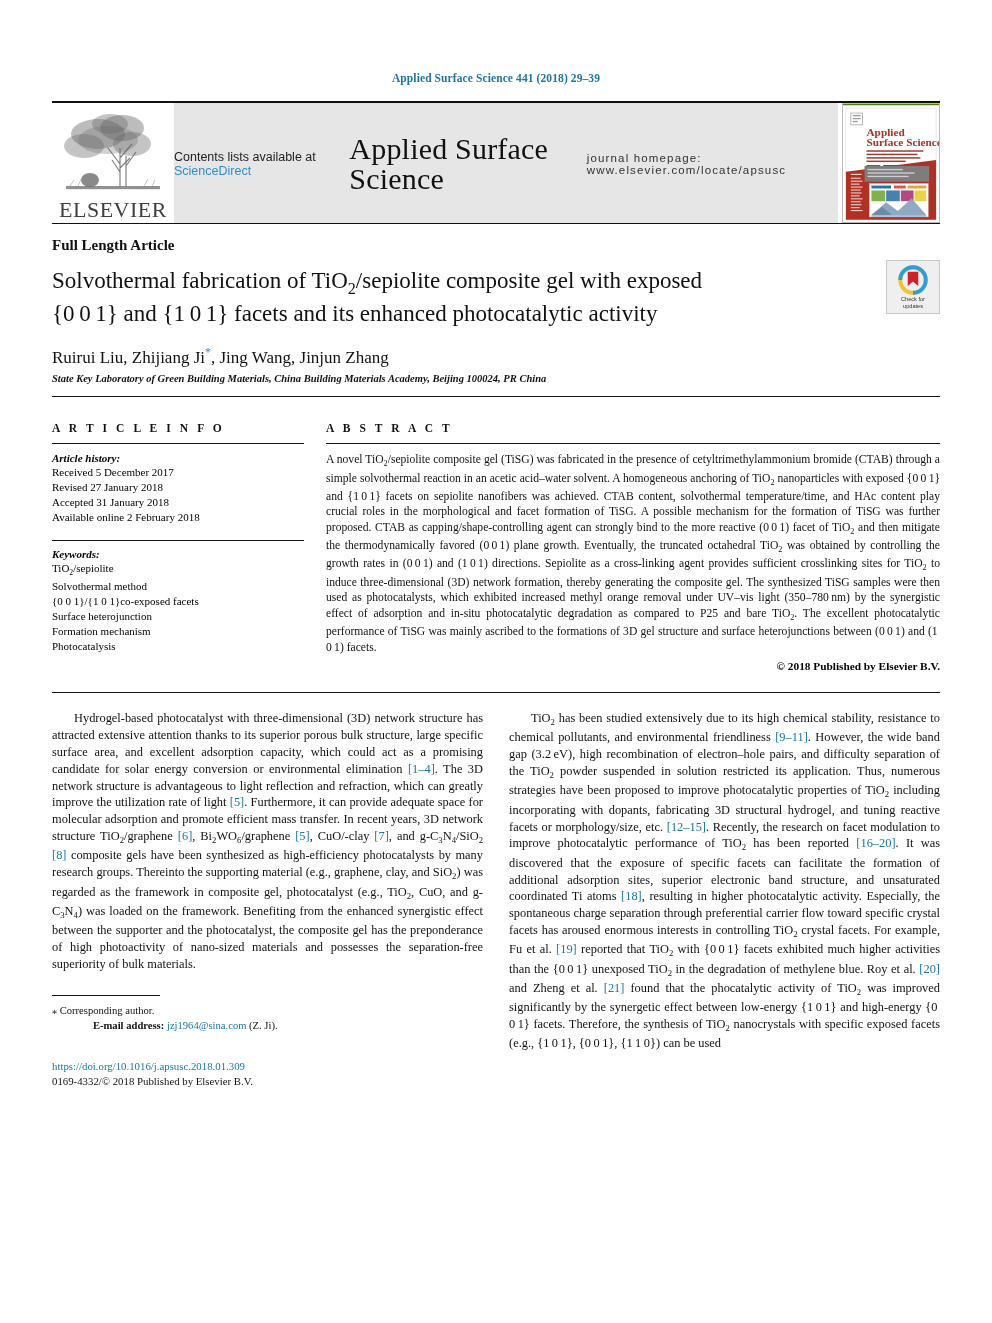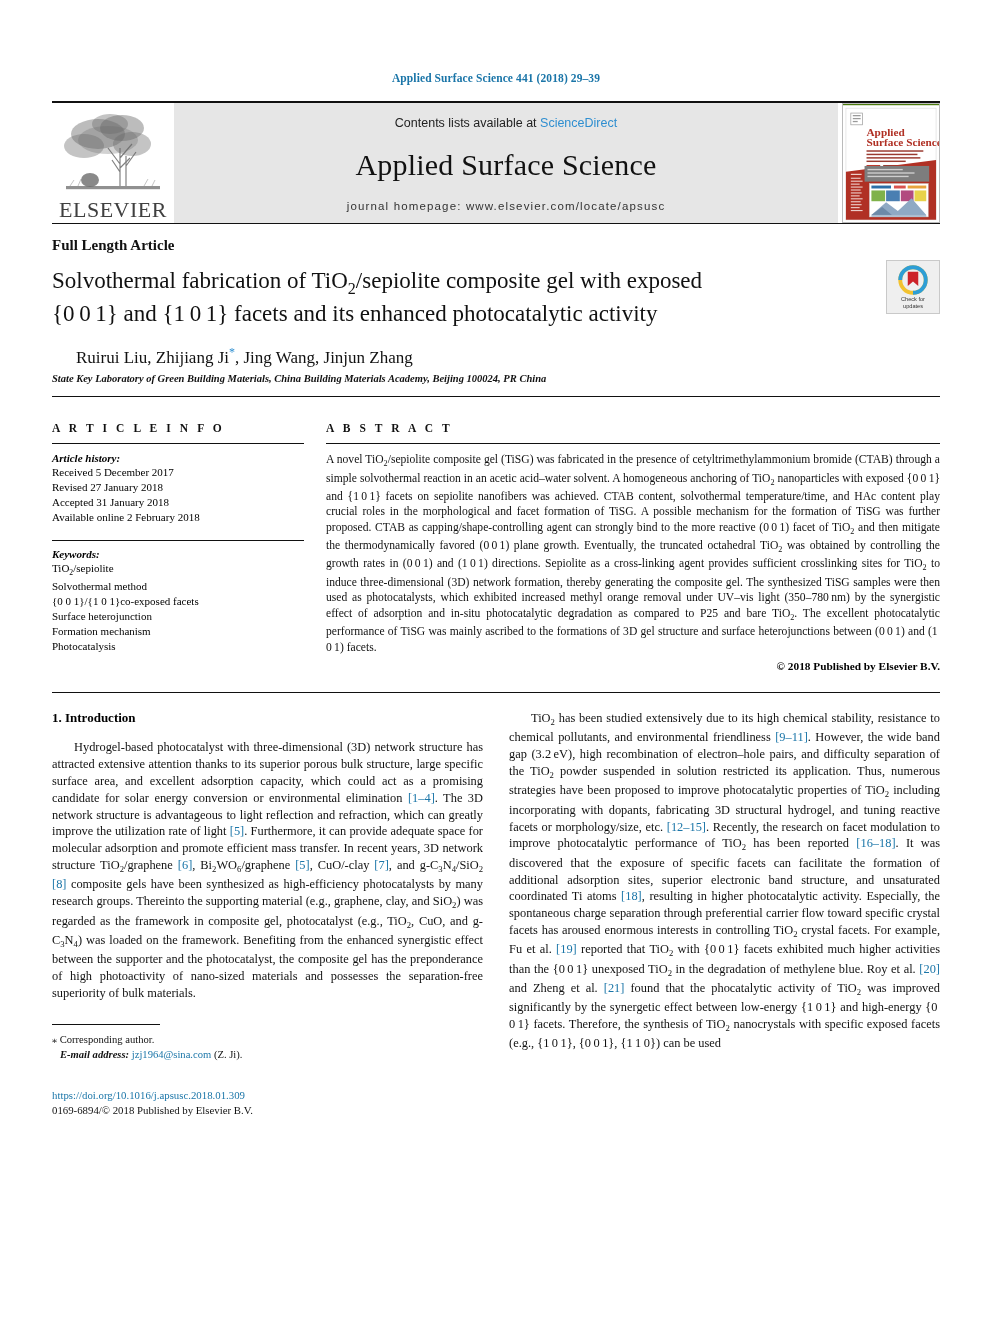--- a/index.html
+++ b/index.html
@@ -50,21 +50,21 @@
     font-size: 22px;
     letter-spacing: .5px;
     color: #404040;
     line-height: 1;
     margin-top: -1px;
   }
   .masthead-center {
     flex: 1 1 auto;
     background: #e6e6e6;
     display: flex;
-    flex-direction: column;
+    flex-direction: row;
     justify-content: space-between;
     align-items: center;
     padding: 13px 0 11px 0;
   }
   .contents-line {
     font-family: "Liberation Sans", sans-serif;
     font-size: 12.5px;
     color: #222;
   }
   .contents-line .sd { color: #2e8ed0; }
@@ -112,21 +112,20 @@
     line-height: 1.28;
     font-weight: normal;
     color: #111;
     max-width: 740px;
     margin: 0 0 16px 0;
   }
   .authors {
     font-size: 17px;
     color: #111;
     margin-bottom: 6px;
-    margin-left: 24px;
   }
   .authors .star { color: #2e8ed0; font-size: 12px; vertical-align: super; }
   .affil {
     font-size: 10.5px;
     font-style: italic;
     font-weight: bold;
     color: #111;
     margin-bottom: 12px;
   }
   .crossmark {
@@ -220,21 +219,21 @@
     border-top: 1px solid #111;
     width: 108px;
     margin: 22px 0 7px 0;
   }
   .footnote {
     font-size: 10.6px;
     line-height: 1.45;
     color: #111;
   }
   .footnote .fn-star { font-size: 10px; }
-  .footnote .em { font-style: italic; font-weight: bold; }
+  .footnote .em { font-weight: bold; margin-left: 33px; }
   .footnote a { color: #1a75a8; text-decoration: none; }
   .bottom-block {
     position: absolute;
     bottom: 0; left: 0;
     font-size: 10.8px;
     line-height: 1.4;
   }
   .doi { color: #1a75a8; }
   .issn { color: #111; }
   .bcol-left-inner { padding-bottom: 56px; }
@@ -409,21 +408,20 @@
         3D gel structure and surface heterojunctions between (0 0 1) and (1 0 1) facets.
       </div>
       <div class="copyright">© 2018 Published by Elsevier B.V.</div>
     </div>
   </div>
 
   <div class="bodywrap">
 
     <div class="bcol">
       <div class="bcol-left-inner">
-        <h2 class="bodyhead">1. Introduction</h2>
         <p class="para">
           Hydrogel-based photocatalyst with three-dimensional (3D) network structure has attracted extensive attention thanks to its
           superior porous bulk structure, large specific surface area, and excellent adsorption capacity, which could act as a promising candidate
           for solar energy conversion or environmental elimination <span class="ref">[1–4]</span>. The 3D network structure is advantageous to light reflection
           and refraction, which can greatly improve the utilization rate of light <span class="ref">[5]</span>. Furthermore, it can provide adequate space for molecular
           adsorption and promote efficient mass transfer. In recent years, 3D network structure TiO<sub>2</sub>/graphene <span class="ref">[6]</span>, Bi<sub>2</sub>WO<sub>6</sub>/graphene <span class="ref">[5]</span>, CuO/-clay
           <span class="ref">[7]</span>, and g-C<sub>3</sub>N<sub>4</sub>/SiO<sub>2</sub> <span class="ref">[8]</span> composite gels have been synthesized
           as high-efficiency photocatalysts by many research groups. Thereinto the supporting material (e.g., graphene, clay, and SiO<sub>2</sub>) was
           regarded as the framework in composite gel, photocatalyst (e.g., TiO<sub>2</sub>, CuO, and g-C<sub>3</sub>N<sub>4</sub>) was loaded on the framework. Benefiting
           from the enhanced synergistic effect between the supporter and the photocatalyst, the composite gel has the preponderance of high
@@ -435,32 +433,32 @@
           <span class="fn-star">⁎</span>
           <span>Corresponding author.</span><br>
           &nbsp;&nbsp;&nbsp;<span class="em">E-mail address:</span>
           <a href="#">jzj1964@sina.com</a>
           <span>(Z. Ji).</span>
         </div>
       </div>
 
       <div class="bottom-block">
         <div class="doi">https://doi.org/10.1016/j.apsusc.2018.01.309</div>
-        <div class="issn">0169-6894/© 2018 Published by Elsevier B.V.</div>
+        <div class="issn">0169-4332/© 2018 Published by Elsevier B.V.</div>
       </div>
     </div>
 
     <div class="bcol">
       <p class="para">
         TiO<sub>2</sub> has been studied extensively due to its high chemical stability, resistance to chemical pollutants, and environmental friendliness
         <span class="ref">[9–11]</span>. However, the wide band gap (3.2 eV), high recombination of electron–hole pairs, and difficulty separation of
         the TiO<sub>2</sub> powder suspended in solution restricted its application. Thus, numerous strategies have been proposed to improve photocatalytic
         properties of TiO<sub>2</sub> including incorporating with dopants, fabricating 3D structural hydrogel, and tuning reactive facets or
         morphology/size, etc. <span class="ref">[12–15]</span>. Recently, the research on facet modulation to improve photocatalytic performance of TiO<sub>2</sub> has
-        been reported <span class="ref">[16–18]</span>. It was discovered that the exposure of specific facets can facilitate the formation of additional adsorption
+        been reported <span class="ref">[16–20]</span>. It was discovered that the exposure of specific facets can facilitate the formation of additional adsorption
         sites, superior electronic band structure, and unsaturated coordinated Ti atoms <span class="ref">[18]</span>, resulting in higher photocatalytic activity.
         Especially, the spontaneous charge separation through preferential carrier flow toward specific crystal facets has aroused enormous
         interests in controlling TiO<sub>2</sub> crystal facets. For example, Fu et al. <span class="ref">[19]</span> reported that TiO<sub>2</sub> with {0 0 1} facets exhibited much higher
         activities than the {0 0 1} unexposed TiO<sub>2</sub> in the degradation of methylene blue. Roy et al. <span class="ref">[20]</span> and Zheng et al. <span class="ref">[21]</span> found that
         the phocatalytic activity of TiO<sub>2</sub> was improved significantly by the synergetic effect between low-energy {1 0 1} and high-energy
         {0 0 1} facets. Therefore, the synthesis of TiO<sub>2</sub> nanocrystals with specific exposed facets (e.g., {1 0 1}, {0 0 1}, {1 1 0}) can be used
       </p>
     </div>
   </div>
 

